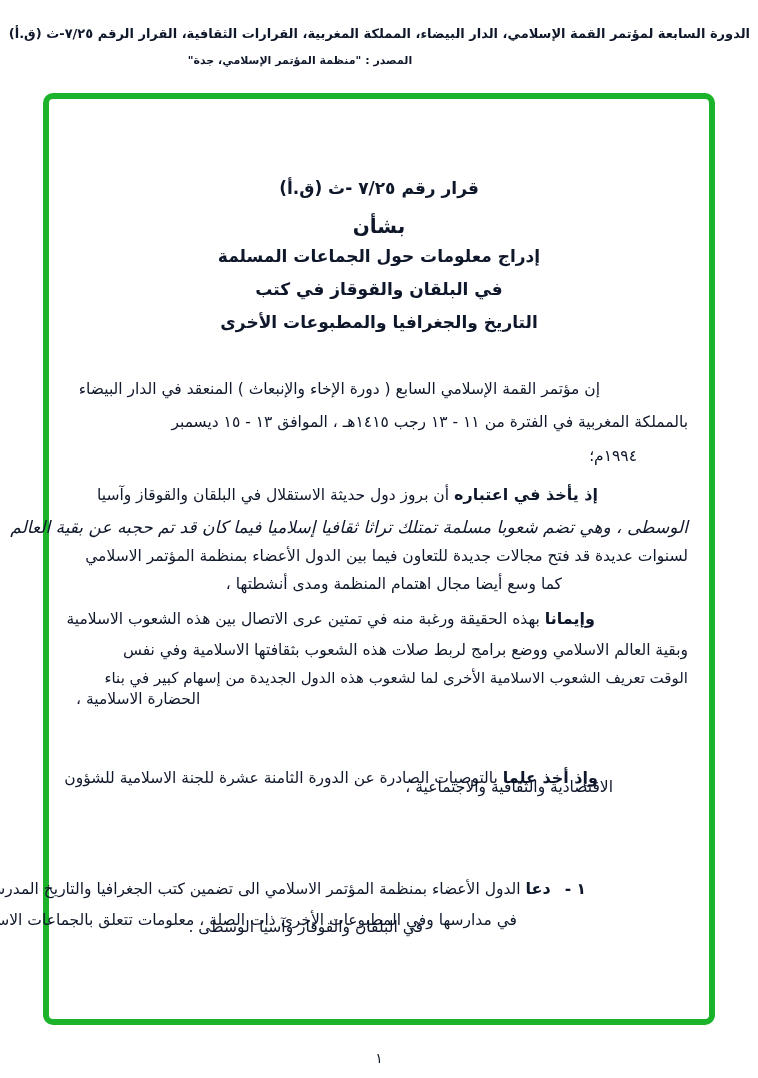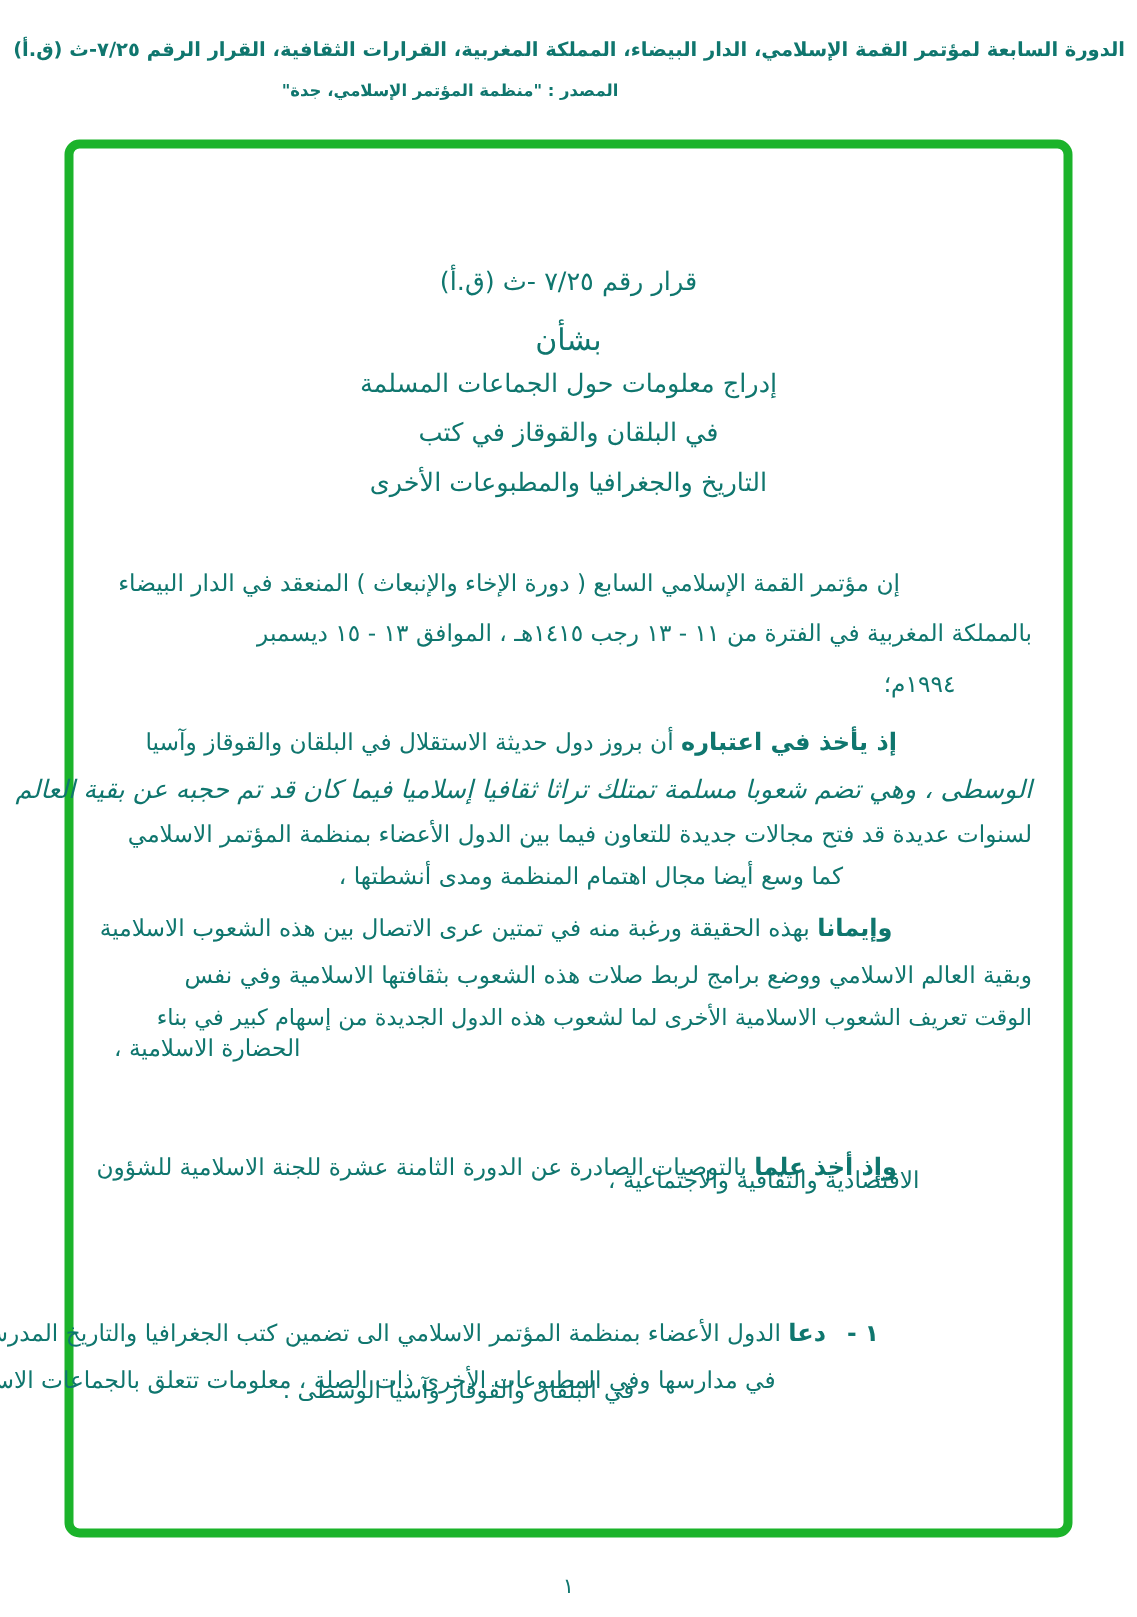--- a/index.html
+++ b/index.html
@@ -23,42 +23,42 @@
     border-radius: 10px;
     background: transparent;
   }
   .line {
     position: absolute;
     direction: rtl;
     unicode-bidi: embed;
     white-space: nowrap;
     font-size: 15.5px;
     line-height: 1.25;
-    color: #0f766e;
+    color: #0f172a;
   }
   .hdr1 {
     top: 26px;
     right: 8px;
     font-size: 13px;
     font-weight: bold;
   }
   .hdr2 {
     top: 54px;
     left: 0;
     width: 600px;
     text-align: center;
     font-size: 11px;
     font-weight: bold;
     white-space: nowrap;
   }
   .title-line {
     left: 43px;
     width: 672px;
     text-align: center;
-    font-weight: normal;
+    font-weight: bold;
     font-size: 17px;
   }
   .t1 { top: 178px; }
   .t2 { top: 214px; font-size: 20px; }
   .t3 { top: 246px; }
   .t4 { top: 279px; }
   .t5 { top: 312px; }
   .lead { font-weight: bold; font-size: 16px; }
   .num { font-weight: bold; margin-left: 14px; }
   .footer-page {

